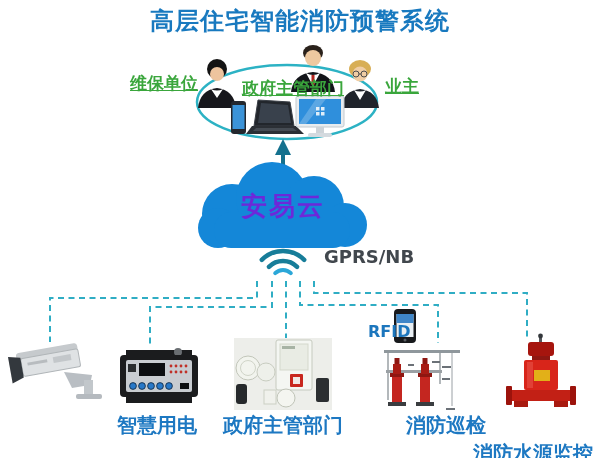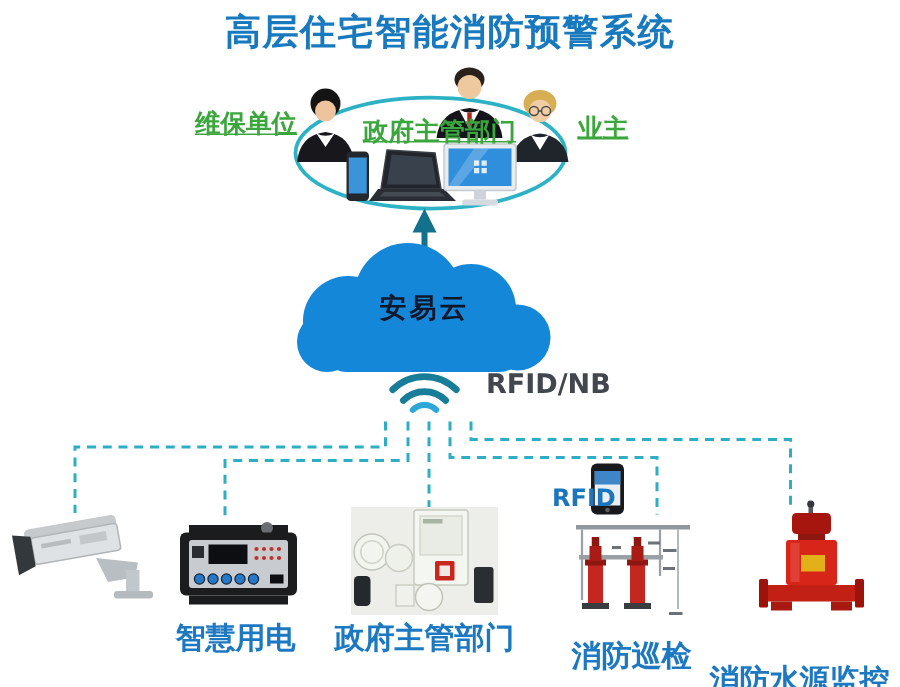--- a/index.html
+++ b/index.html
@@ -6,21 +6,21 @@
   .canvas{
     position:relative;width:600px;height:458px;background:#ffffff;overflow:hidden;
     font-family:"DejaVu Sans","Liberation Sans",sans-serif;
   }
   .lbl{position:absolute;white-space:nowrap;font-weight:bold;line-height:1.1;}
   .title{
     left:0;right:0;top:8px;text-align:center;
     font-size:24px;color:#1879bf;letter-spacing:1px;
   }
   .group-lbl{font-size:17px;color:#3aa63c;transform:translateX(-50%);text-decoration:underline;}
-  .cloud-lbl{font-size:18px;color:#0f172a;transform:translate(-50%,-50%);letter-spacing:2px;}
+  .cloud-lbl{font-size:26px;color:#6d28d9;transform:translate(-50%,-50%);letter-spacing:2px;}
   .gprs-lbl{font-size:18px;color:#41474d;font-weight:bold;}
   .rfid-lbl{font-size:16px;color:#1c76bd;}
   .term-lbl{font-size:20px;color:#1d78c2;transform:translateX(-50%);top:414px;}
   svg{position:absolute;left:0;top:0;}
 </style>
 </head>
 <body>
 
 <div class="canvas">
 
@@ -214,20 +214,20 @@
   </svg>
 
   <div class="lbl title">高层住宅智能消防预警系统</div>
 
   <div class="lbl group-lbl" style="left:164px;top:74px;">维保单位</div>
   <div class="lbl group-lbl" style="left:293px;top:79px;">政府主管部门</div>
   <div class="lbl group-lbl" style="left:402px;top:77px;">业主</div>
 
   <div class="lbl cloud-lbl" style="left:283px;top:206px;">安易云</div>
 
-  <div class="lbl gprs-lbl" style="left:324px;top:247px;">RFID/NB</div>
+  <div class="lbl gprs-lbl" style="left:324px;top:247px;">GPRS/NB</div>
   <div class="lbl rfid-lbl" style="left:368px;top:323px;">RFID</div>
 
   <div class="lbl term-lbl" style="left:157px;">智慧用电</div>
   <div class="lbl term-lbl" style="left:283px;">政府主管部门</div>
-  <div class="lbl term-lbl" style="left:421px;margin-top:12px;">消防巡检</div>
+  <div class="lbl term-lbl" style="left:446px;">消防巡检</div>
   <div class="lbl term-lbl" style="left:533px;margin-top:28px;">消防水源监控</div>
 </div>
 
 </body></html>

